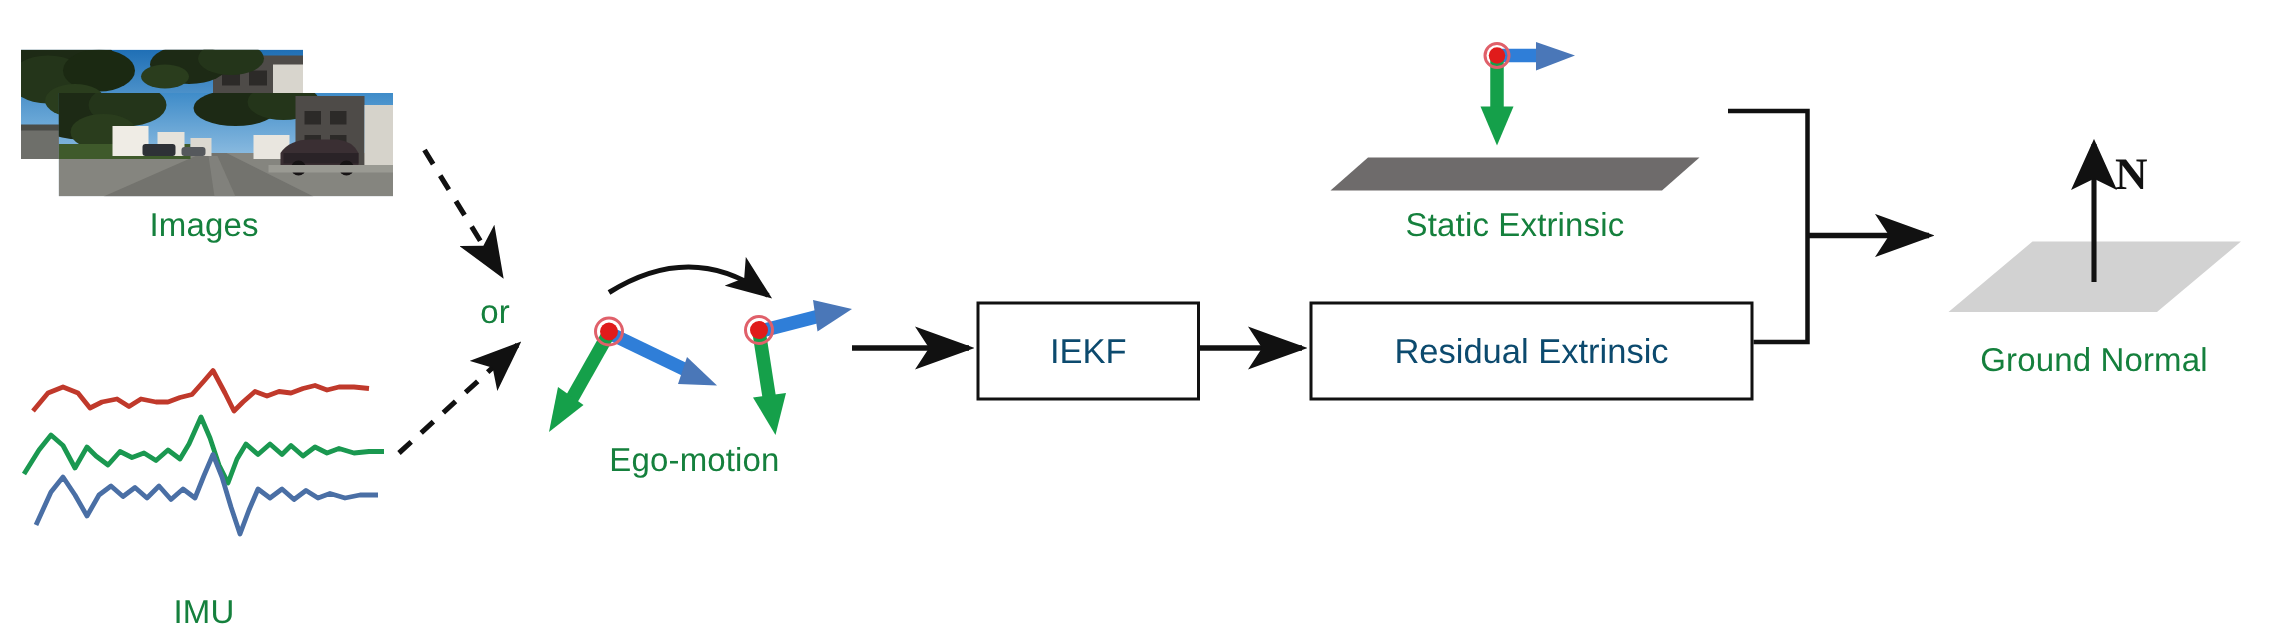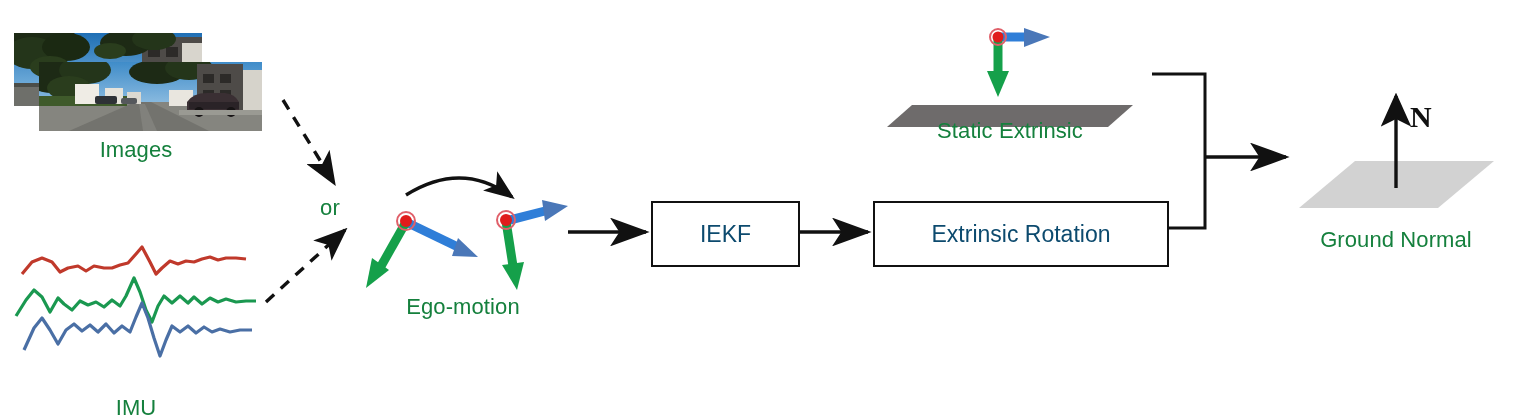--- a/index.html
+++ b/index.html
@@ -249,23 +249,23 @@
 
   <div class="lbl ctr" style="left:306px; top:194px; width:48px;">or</div>
 
   <div class="lbl ctr" style="left:383px; top:293px; width:160px;">Ego-motion</div>
 
   <div class="box" style="left:651px; top:201px; width:145px; height:62px;">
     <span>IEKF</span>
   </div>
 
   <div class="box" style="left:873px; top:201px; width:292px; height:62px;">
-    <span>Extrinsic Rotation</span>
-  </div>
-
-  <div class="lbl ctr" style="left:900px; top:117px; width:220px;">Static Extrinsic</div>
+    <span>Residual Extrinsic</span>
+  </div>
+
+  <div class="lbl ctr" style="left:900px; top:136px; width:220px;">Static Extrinsic</div>
 
   <div class="nglyph" style="left:1410px; top:100px;">N</div>
 
   <div class="lbl ctr" style="left:1296px; top:226px; width:200px;">Ground Normal</div>
 
 
 </div>
 
 </body></html>

